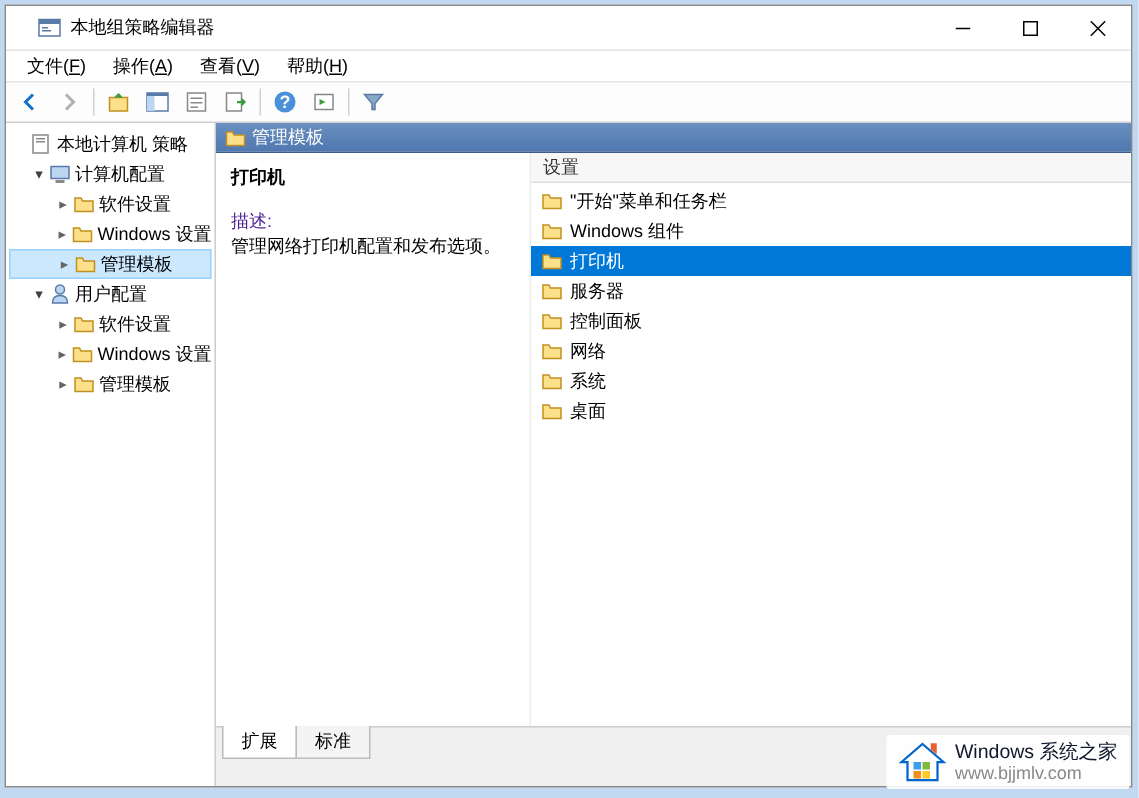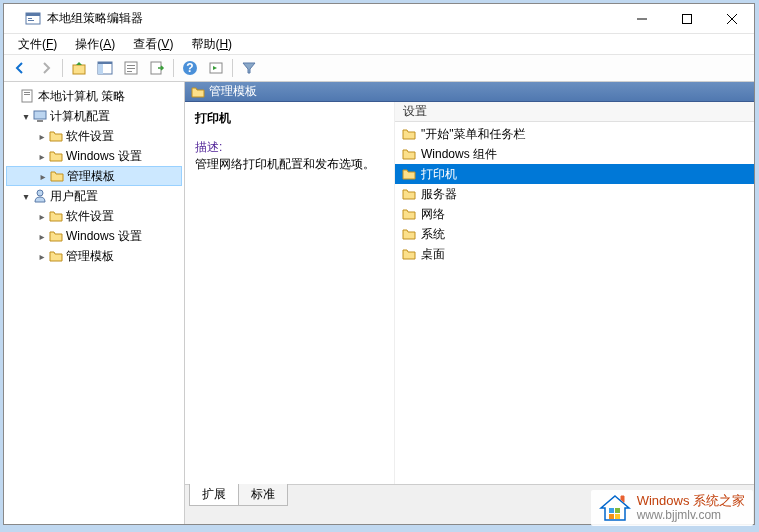--- a/index.html
+++ b/index.html
@@ -10,21 +10,21 @@
 .titlebar-title { flex: 1; color: #000; }
 .win-buttons { display: flex; height: 100%; }
 .win-btn { width: 45px; height: 100%; display: flex; align-items: center; justify-content: center; cursor: pointer; }
 .menubar { height: 20px; display: flex; align-items: flex-start; padding: 0 6px; gap: 2px; }
 .menubar-item { padding: 2px 8px; cursor: pointer; }
 .menubar-item u { text-decoration: underline; }
 .toolbar { height: 28px; border-top: 1px solid #e5e5e5; border-bottom: 1px solid #d0d0d0; display: flex; align-items: center; padding: 0 4px; gap: 2px; background: #fdfdfd; }
 .tool-btn { width: 24px; height: 22px; display: flex; align-items: center; justify-content: center; border: 1px solid transparent; cursor: pointer; }
 .tool-sep { width: 1px; height: 18px; background: #d0d0d0; margin: 0 2px; }
 .content { flex: 1; display: flex; overflow: hidden; }
-.tree-panel { width: 181px; border-right: 1px solid #ccc; background: #fff; padding: 4px 2px; overflow: auto; }
+.tree-panel { width: 140px; border-right: 1px solid #ccc; background: #fff; padding: 4px 2px; overflow: auto; }
 .tree-item { display: flex; align-items: center; height: 20px; padding-left: 4px; white-space: nowrap; cursor: pointer; }
 .tree-item.selected { background: #cce8ff; border:1px solid #99d1ff; }
 .tree-arrow { width: 12px; display: inline-flex; justify-content: center; font-size: 10px; color: #666; }
 .tree-arrow.expanded::before { content: "▾"; color:#404040;}
 .tree-arrow.collapsed::before { content: "▸"; }
 .tree-arrow.none::before { content: ""; }
 .tree-icon { width: 16px; height: 16px; display: inline-flex; align-items: center; justify-content: center; margin-right: 2px; }
 .indent-0 { padding-left: 2px; }
 .indent-1 { padding-left: 14px; }
 .indent-2 { padding-left: 30px; }
@@ -38,21 +38,21 @@
 .list-header { height: 20px; border-bottom: 1px solid #e0e0e0; display: flex; align-items: center; padding: 0 8px; color: #333; background:#f7f7f7;}
 .list-body { flex: 1; overflow: auto; padding: 2px 0; }
 .list-item { height: 20px; display: flex; align-items: center; padding: 0 6px; gap: 4px; cursor: pointer; }
 .list-item.selected { background: #0078d7; color: #fff; }
 .folder-icon { width: 16px; height: 16px; }
 .tabs { height: 40px; display: flex; align-items: flex-start; border-top: 1px solid #ccc; padding-left: 4px; background:#f0f0f0;}
 .tab { padding: 2px 12px; border: 1px solid #bbb; border-top: none; background: #fff; margin-right: -1px; cursor: pointer; position:relative; top:-1px;}
 .tab.inactive { background: #f4f4f4; }
 .watermark { position: absolute; right: 6px; bottom: 6px; display: flex; align-items: center; gap: 6px; background: rgba(255,255,255,0.9); padding: 4px 8px; border-radius: 2px; }
 .watermark-text { display:flex; flex-direction:column; line-height:1.1;}
-.watermark-cn { color: #c2410c; font-size: 13px; font-weight:500;}
+.watermark-cn { color: #0f172a; font-size: 13px; font-weight:500;}
 .watermark-en { color: #888; font-size: 12px; }
 svg { display: block; }
 </style>
 </head>
 <body>
 
 <div class="window">
   <div class="titlebar">
     <span class="titlebar-icon">
       <svg width="16" height="16" viewBox="0 0 16 16">
@@ -281,20 +281,28 @@
                 </span>
               <span>打印机</span>
             </div>
             <div class="list-item">
               <span class="folder-icon">
                   <svg width="16" height="16">
                     <path d="M2 4 L6 4 L7 6 L14 6 L14 13 L2 13 Z" fill="#fce08a" stroke="#c09020"></path>
                   </svg>
                 </span>
               <span>服务器</span>
+            </div>
+            <div class="list-item">
+              <span class="folder-icon">
+                  <svg width="16" height="16">
+                    <path d="M2 4 L6 4 L7 6 L14 6 L14 13 L2 13 Z" fill="#fce08a" stroke="#c09020"></path>
+                  </svg>
+                </span>
+              <span>控制面板</span>
             </div>
             <div class="list-item">
               <span class="folder-icon">
                   <svg width="16" height="16">
                     <path d="M2 4 L6 4 L7 6 L14 6 L14 13 L2 13 Z" fill="#fce08a" stroke="#c09020"></path>
                   </svg>
                 </span>
               <span>网络</span>
             </div>
             <div class="list-item">

